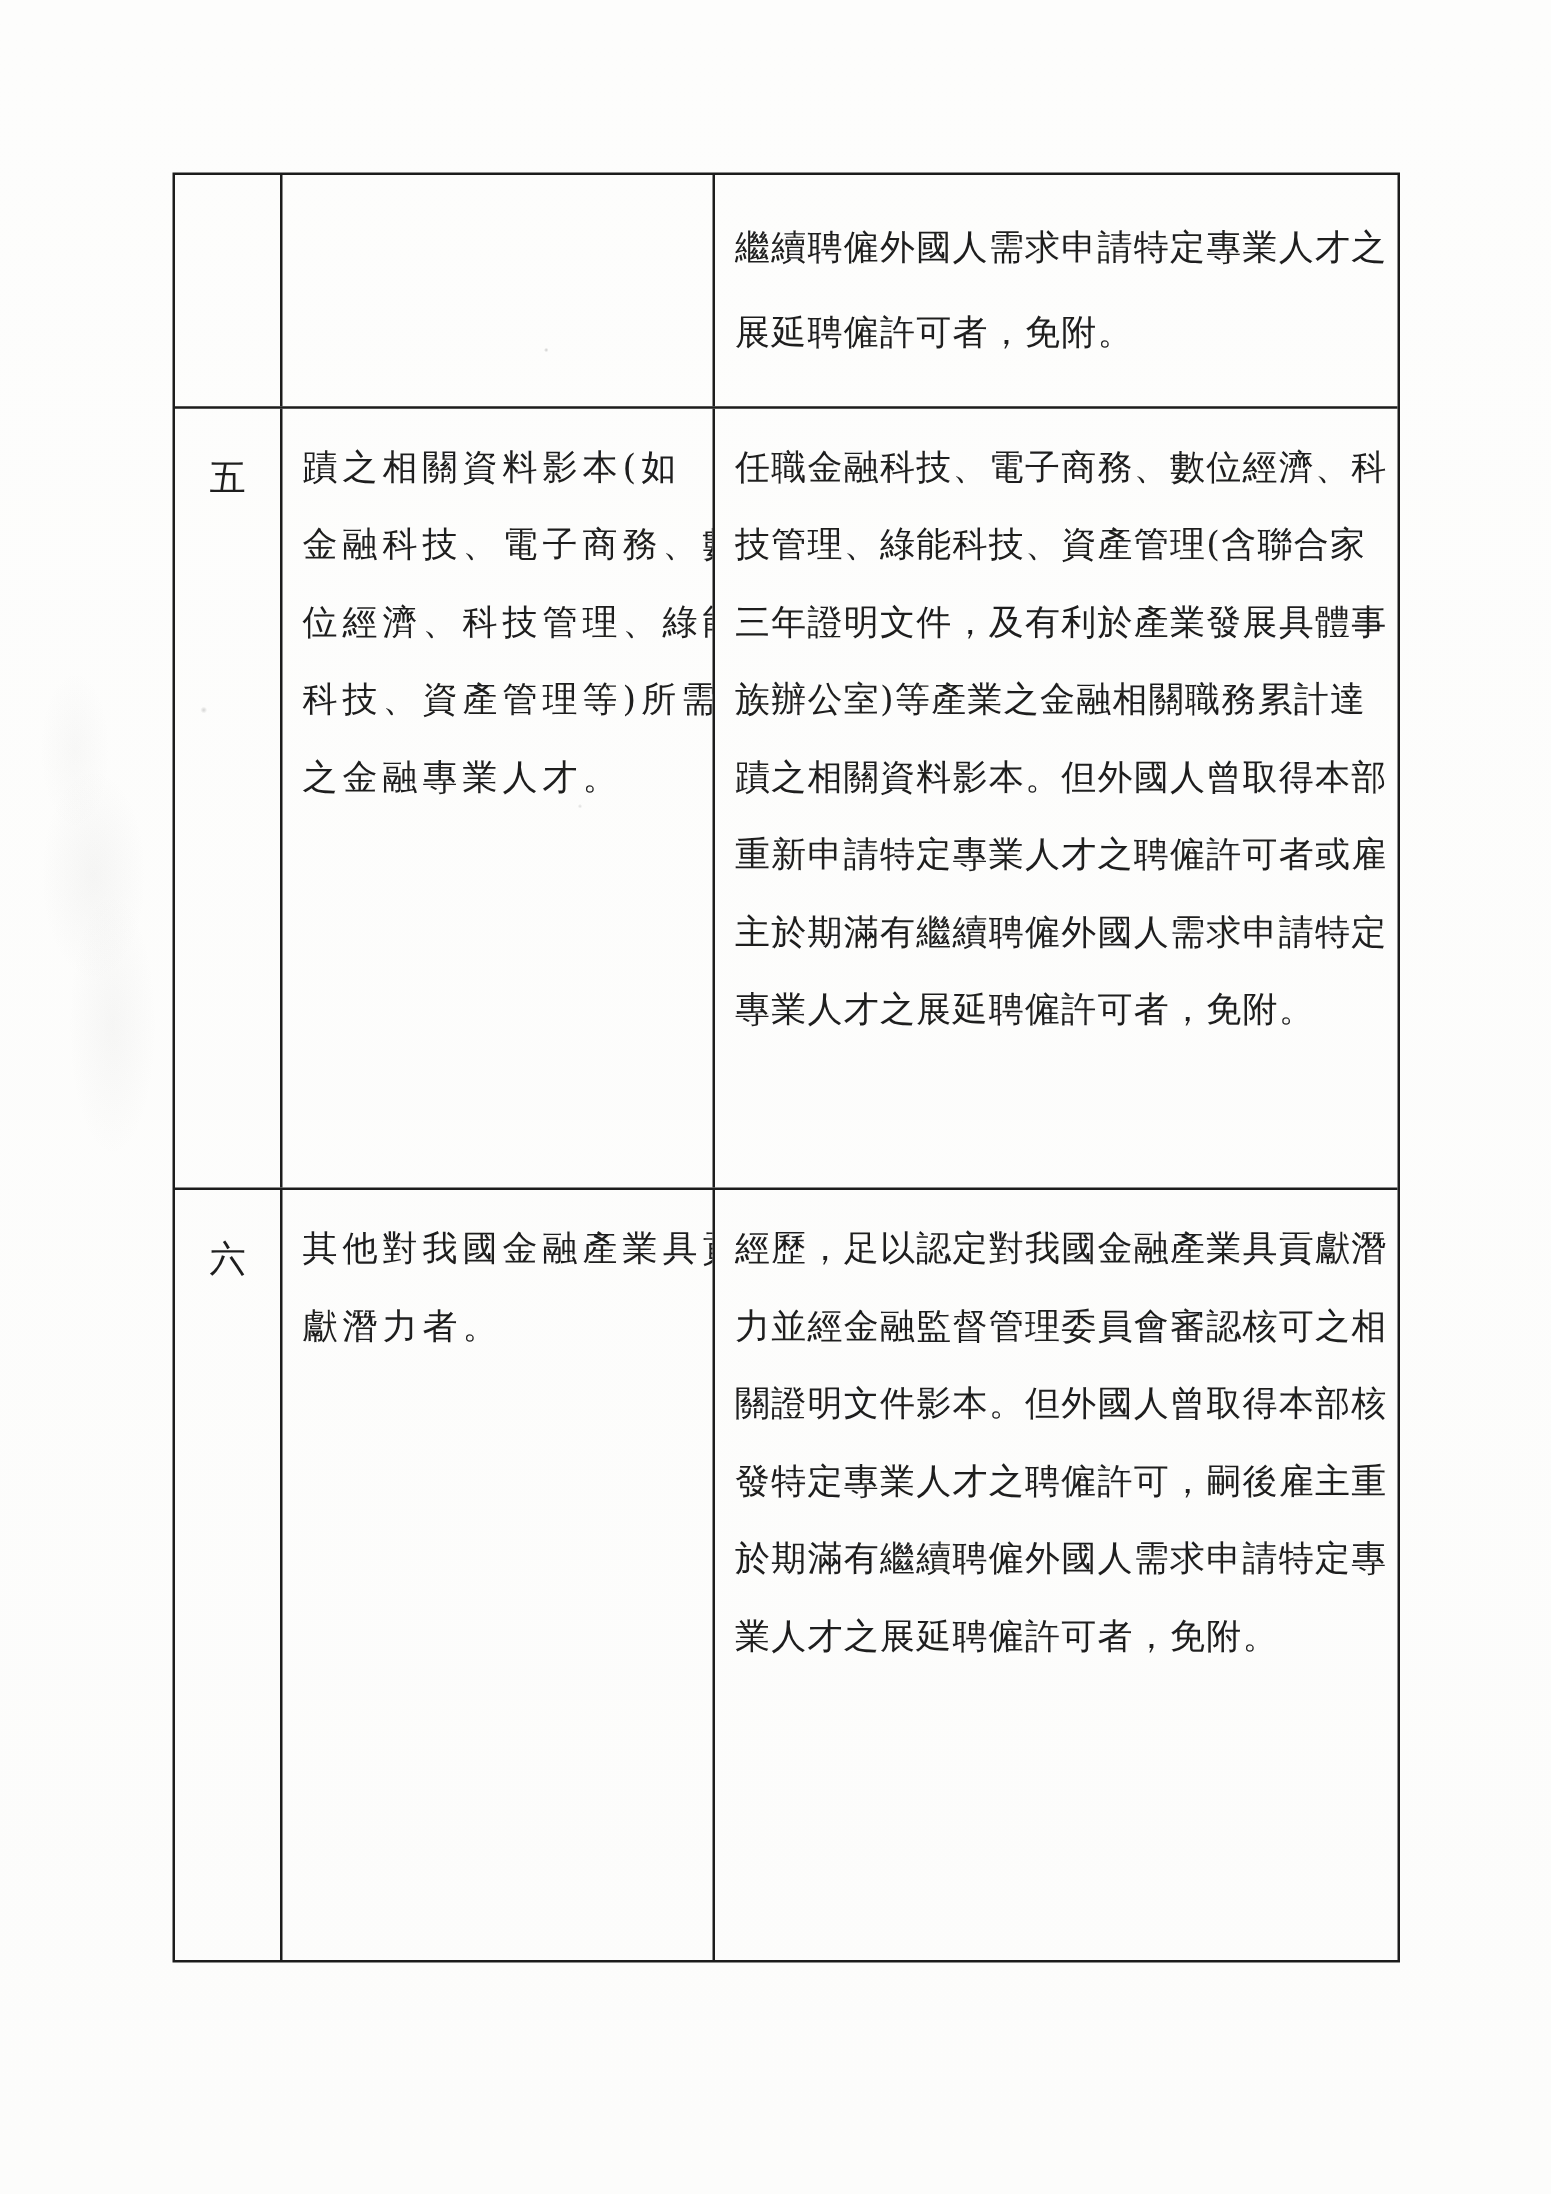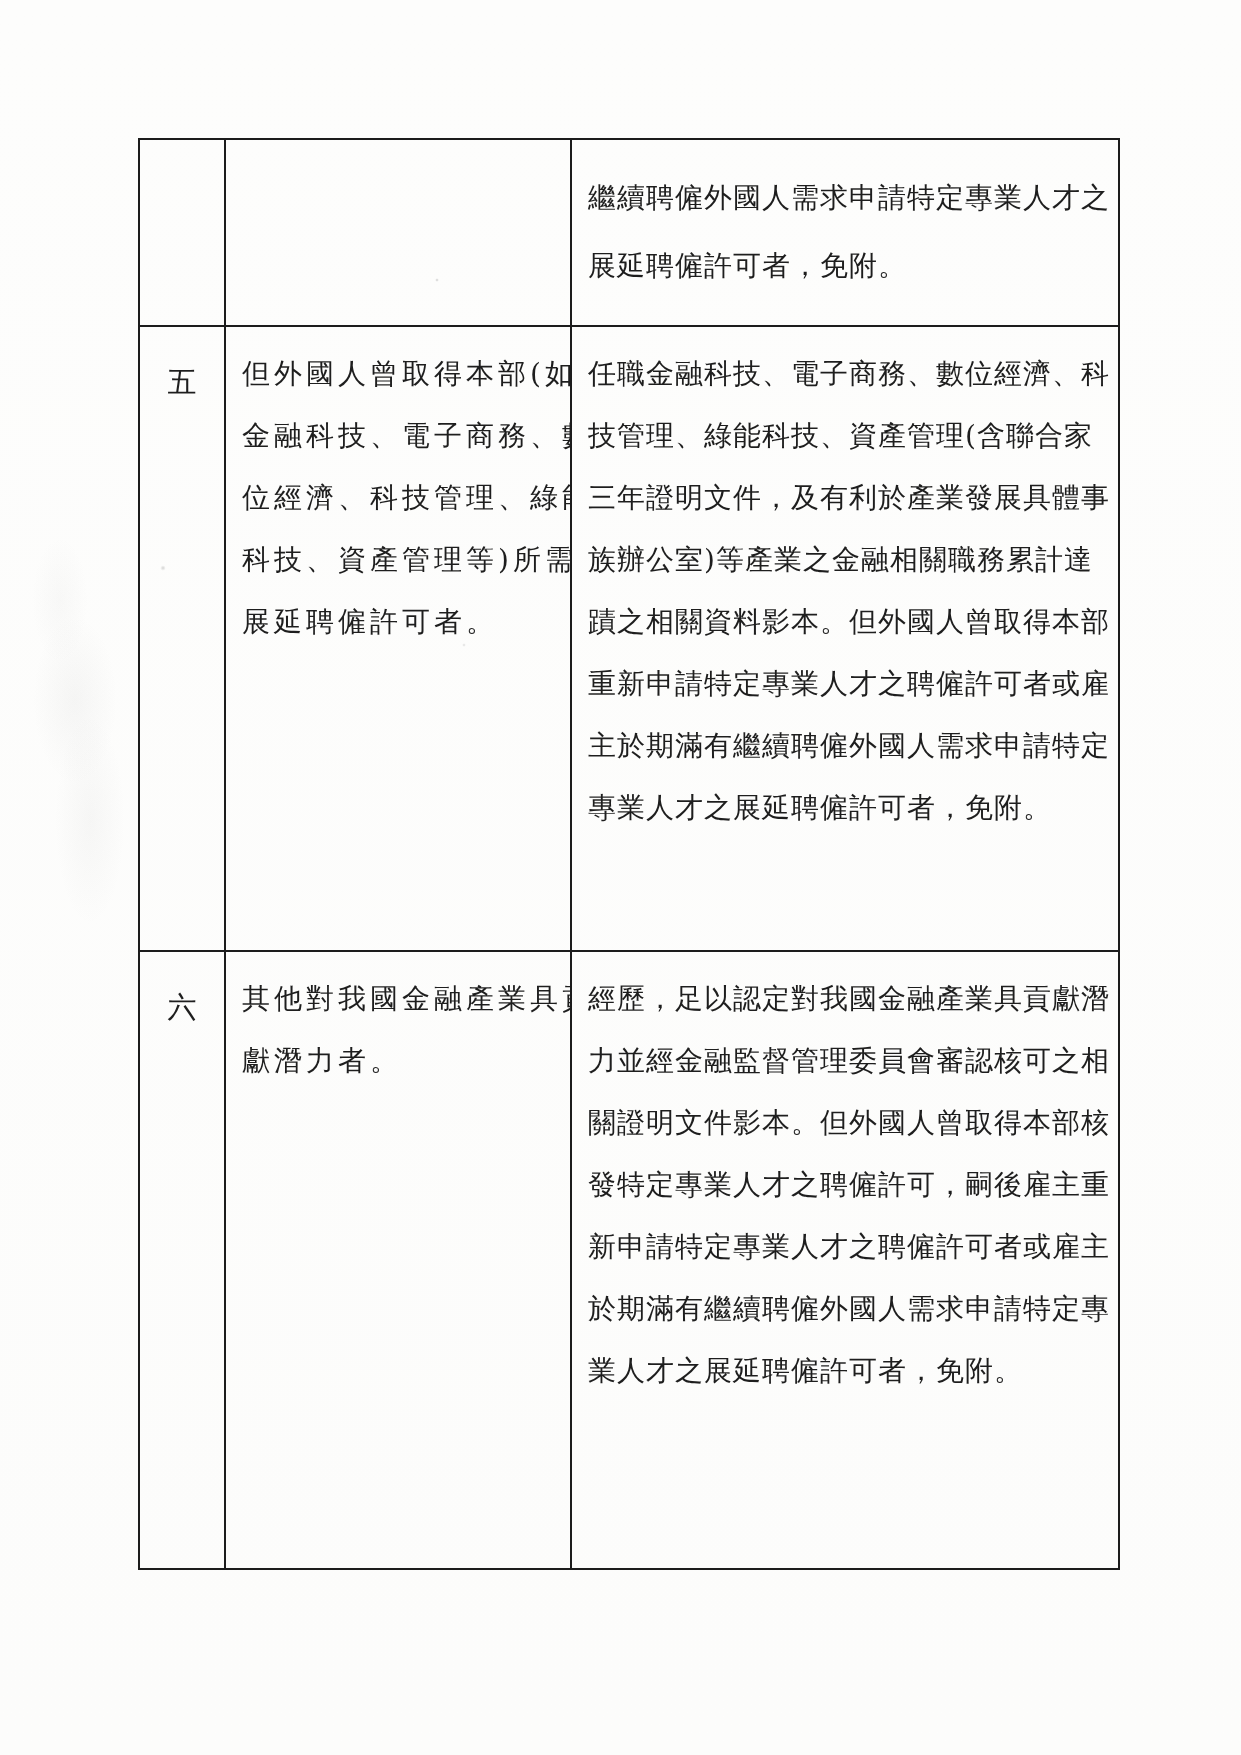--- a/index.html
+++ b/index.html
@@ -101,25 +101,25 @@
         <div class="line">繼續聘僱外國人需求申請特定專業人才之</div>
         <div class="line">展延聘僱許可者，免附。</div>
       </div>
     </div>
 
     <div class="t-row">
       <div class="cell num">
         <div class="line">五</div>
       </div>
       <div class="cell criteria">
-        <div class="line">但外國人曾取得本部(如</div>
+        <div class="line">蹟之相關資料影本(如</div>
         <div class="line">金融科技、電子商務、數</div>
         <div class="line">位經濟、科技管理、綠能</div>
         <div class="line">科技、資產管理等)所需</div>
-        <div class="line">展延聘僱許可者。</div>
+        <div class="line">之金融專業人才。</div>
       </div>
       <div class="cell docs">
         <div class="line">任職金融科技、電子商務、數位經濟、科</div>
         <div class="line">技管理、綠能科技、資產管理(含聯合家</div>
         <div class="line">三年證明文件，及有利於產業發展具體事</div>
         <div class="line">族辦公室)等產業之金融相關職務累計達</div>
         <div class="line">蹟之相關資料影本。但外國人曾取得本部</div>
         <div class="line">重新申請特定專業人才之聘僱許可者或雇</div>
         <div class="line">主於期滿有繼續聘僱外國人需求申請特定</div>
         <div class="line">專業人才之展延聘僱許可者，免附。</div>
@@ -132,20 +132,19 @@
       </div>
       <div class="cell criteria">
         <div class="line">其他對我國金融產業具貢</div>
         <div class="line">獻潛力者。</div>
       </div>
       <div class="cell docs">
         <div class="line">經歷，足以認定對我國金融產業具貢獻潛</div>
         <div class="line">力並經金融監督管理委員會審認核可之相</div>
         <div class="line">關證明文件影本。但外國人曾取得本部核</div>
         <div class="line">發特定專業人才之聘僱許可，嗣後雇主重</div>
-        <div class="line">新申請特定專業人才之聘僱許可者或雇主</div>
         <div class="line">於期滿有繼續聘僱外國人需求申請特定專</div>
         <div class="line">業人才之展延聘僱許可者，免附。</div>
       </div>
     </div>
 
   </div>
 </div>
 
 </body></html>

